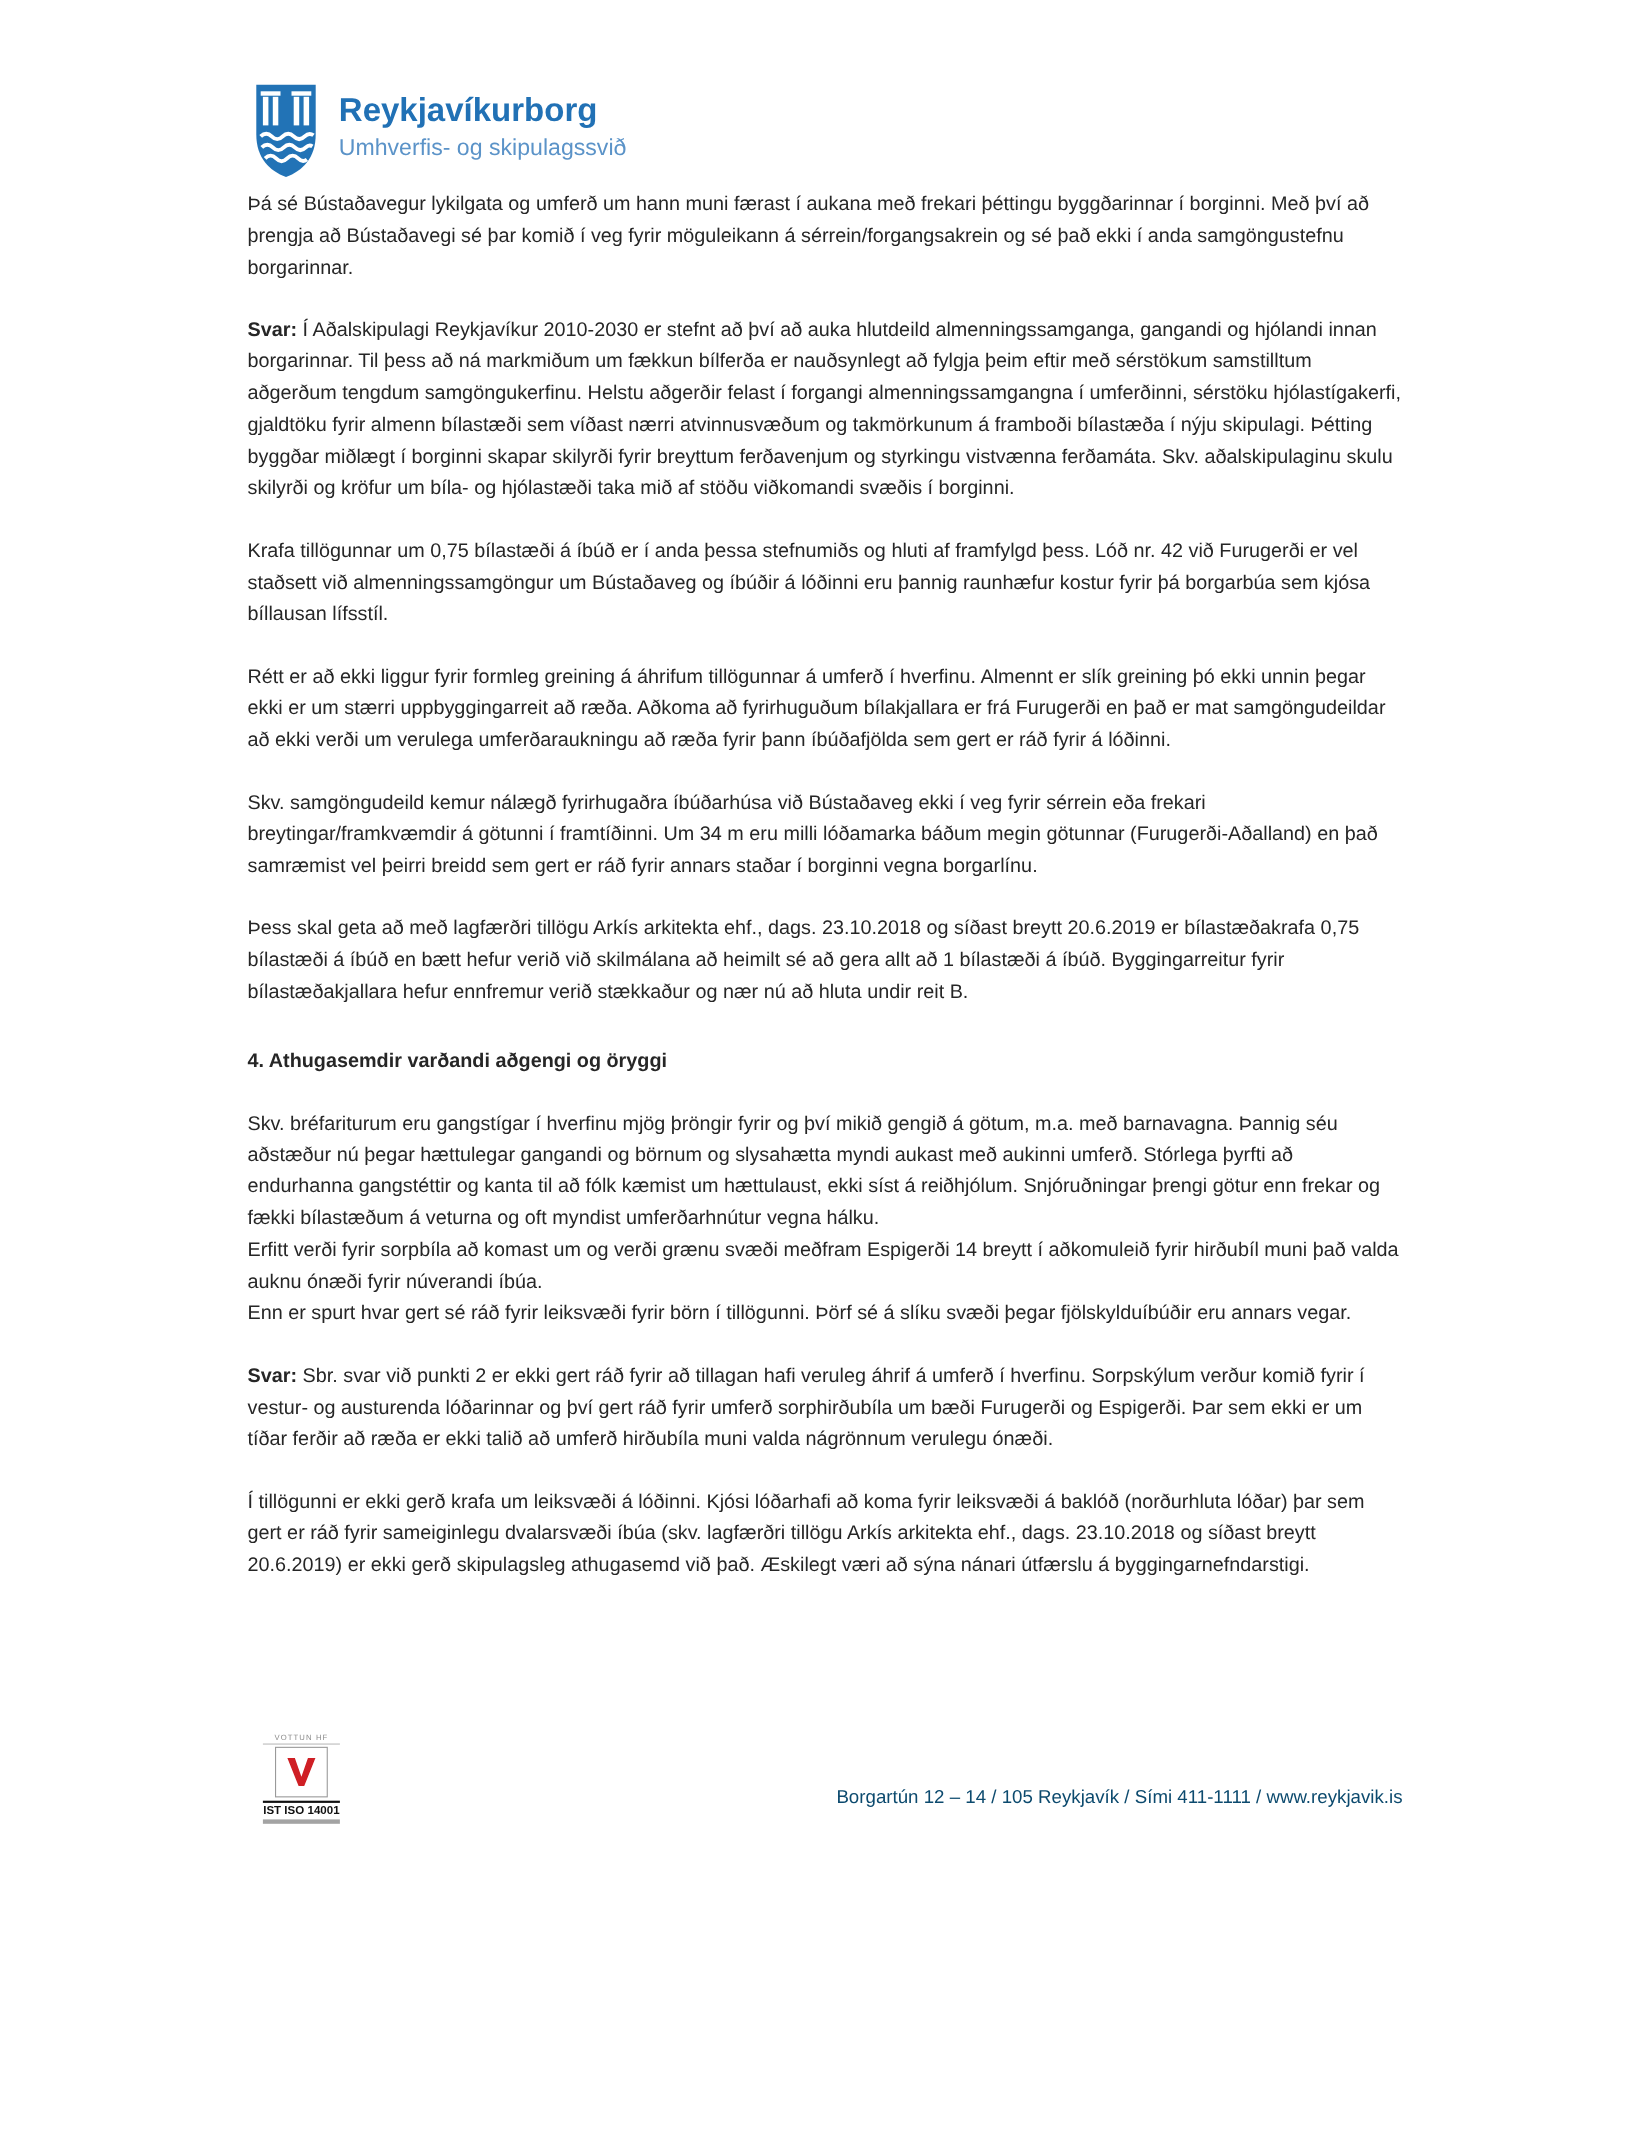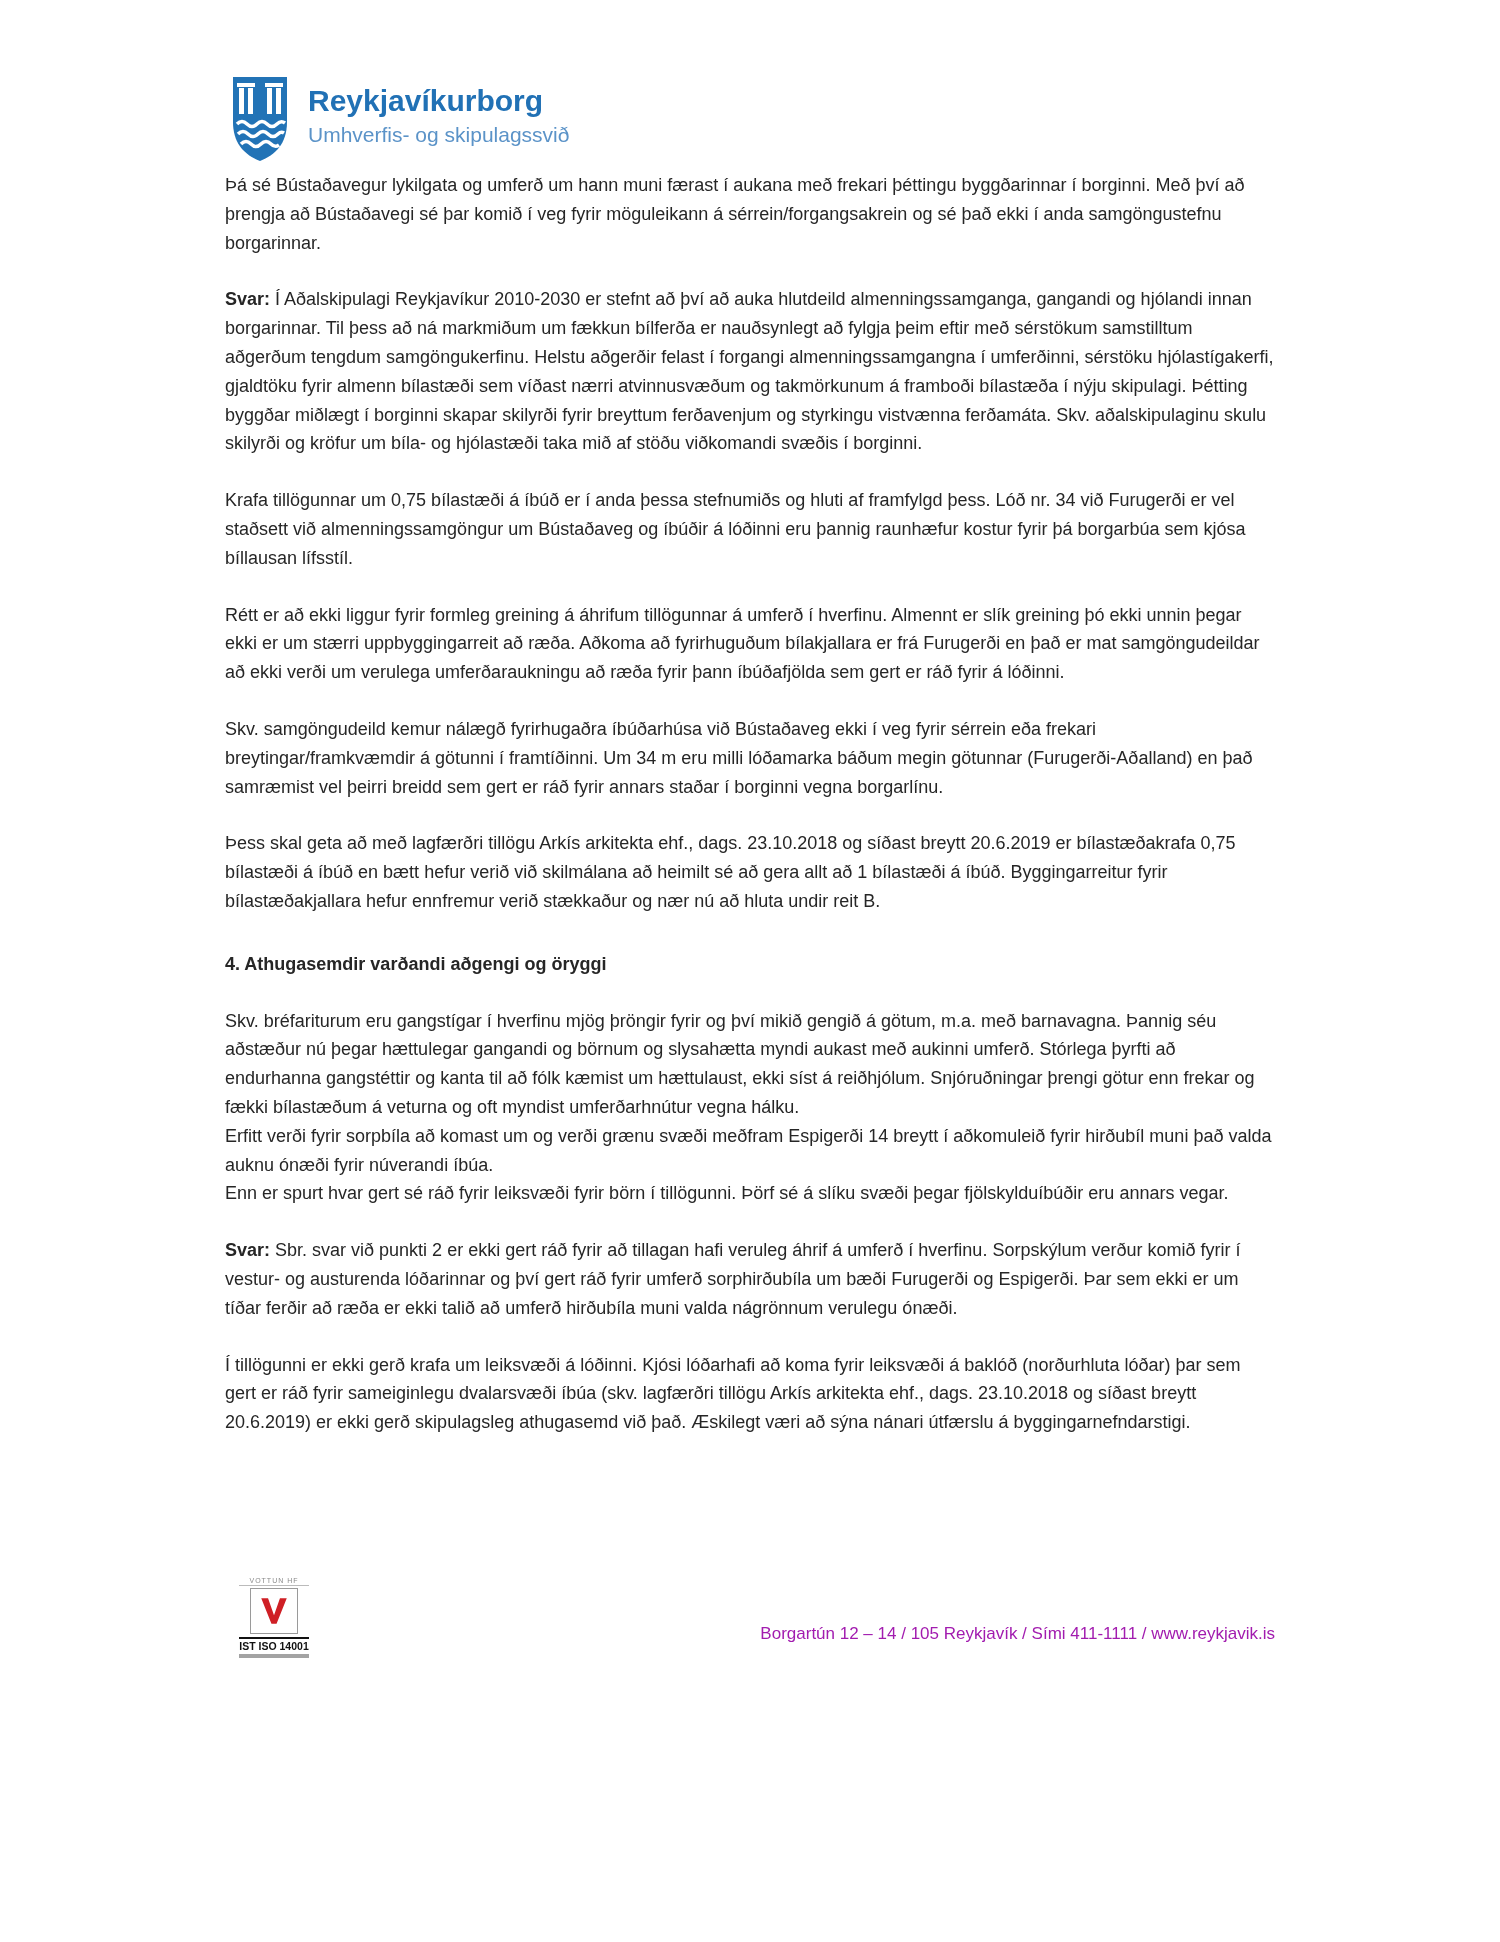--- a/index.html
+++ b/index.html
@@ -94,21 +94,21 @@
     font-size: 10.5px;
     font-weight: bold;
     color: #111;
     border-top: 2px solid #111;
     border-bottom: 4px solid #a3a3a3;
     padding: 1px 0 2px 0;
     white-space: nowrap;
   }
   .footer-address {
     font-size: 17px;
-    color: #a21caf;
+    color: #0c4a6e;
     padding-bottom: 14px;
   }
 </style>
 </head>
 <body>
 
 <div class="page">
 
   <div class="header">
     <svg class="logo-svg" viewBox="0 0 60 90" aria-hidden="true">
@@ -127,21 +127,21 @@
       <div class="org-name">Reykjavíkurborg</div>
       <div class="org-dept">Umhverfis- og skipulagssvið</div>
     </div>
   </div>
 
   <div class="content">
     <p>Þá sé Bústaðavegur lykilgata og umferð um hann muni færast í aukana með frekari þéttingu byggðarinnar í borginni. Með því að þrengja að Bústaðavegi sé þar komið í veg fyrir möguleikann á sérrein/forgangsakrein og sé það ekki í anda samgöngustefnu borgarinnar.</p>
 
     <p><strong>Svar:</strong> <span>Í Aðalskipulagi Reykjavíkur 2010-2030 er stefnt að því að auka hlutdeild almenningssamganga, gangandi og hjólandi innan borgarinnar. Til þess að ná markmiðum um fækkun bílferða er nauðsynlegt að fylgja þeim eftir með sérstökum samstilltum aðgerðum tengdum samgöngukerfinu. Helstu aðgerðir felast í forgangi almenningssamgangna í umferðinni, sérstöku hjólastígakerfi, gjaldtöku fyrir almenn bílastæði sem víðast nærri atvinnusvæðum og takmörkunum á framboði bílastæða í nýju skipulagi. Þétting byggðar miðlægt í borginni skapar skilyrði fyrir breyttum ferðavenjum og styrkingu vistvænna ferðamáta. Skv. aðalskipulaginu skulu skilyrði og kröfur um bíla- og hjólastæði taka mið af stöðu viðkomandi svæðis í borginni.</span></p>
 
-    <p>Krafa tillögunnar um 0,75 bílastæði á íbúð er í anda þessa stefnumiðs og hluti af framfylgd þess. Lóð nr. 34 við Furugerði er vel staðsett við almenningssamgöngur um Bústaðaveg og íbúðir á lóðinni eru þannig raunhæfur kostur fyrir þá borgarbúa sem kjósa bíllausan lífsstíl.</p>
+    <p>Krafa tillögunnar um 0,75 bílastæði á íbúð er í anda þessa stefnumiðs og hluti af framfylgd þess. Lóð nr. 42 við Furugerði er vel staðsett við almenningssamgöngur um Bústaðaveg og íbúðir á lóðinni eru þannig raunhæfur kostur fyrir þá borgarbúa sem kjósa bíllausan lífsstíl.</p>
 
     <p>Rétt er að ekki liggur fyrir formleg greining á áhrifum tillögunnar á umferð í hverfinu. Almennt er slík greining þó ekki unnin þegar ekki er um stærri uppbyggingarreit að ræða. Aðkoma að fyrirhuguðum bílakjallara er frá Furugerði en það er mat samgöngudeildar að ekki verði um verulega umferðaraukningu að ræða fyrir þann íbúðafjölda sem gert er ráð fyrir á lóðinni.</p>
 
 
     <p>Skv. samgöngudeild kemur nálægð fyrirhugaðra íbúðarhúsa við Bústaðaveg ekki í veg fyrir sérrein eða frekari breytingar/framkvæmdir á götunni í framtíðinni. Um 34 m eru milli lóðamarka báðum megin götunnar (Furugerði-Aðalland) en það samræmist vel þeirri breidd sem gert er ráð fyrir annars staðar í borginni vegna borgarlínu.</p>
 
     <p>Þess skal geta að með lagfærðri tillögu Arkís arkitekta ehf., dags. 23.10.2018 og síðast breytt 20.6.2019 er bílastæðakrafa 0,75 bílastæði á íbúð en bætt hefur verið við skilmálana að heimilt sé að gera allt að 1 bílastæði á íbúð. Byggingarreitur fyrir bílastæðakjallara hefur ennfremur verið stækkaður og nær nú að hluta undir reit B.</p>
 
     <h3>4. Athugasemdir varðandi aðgengi og öryggi</h3>
 

